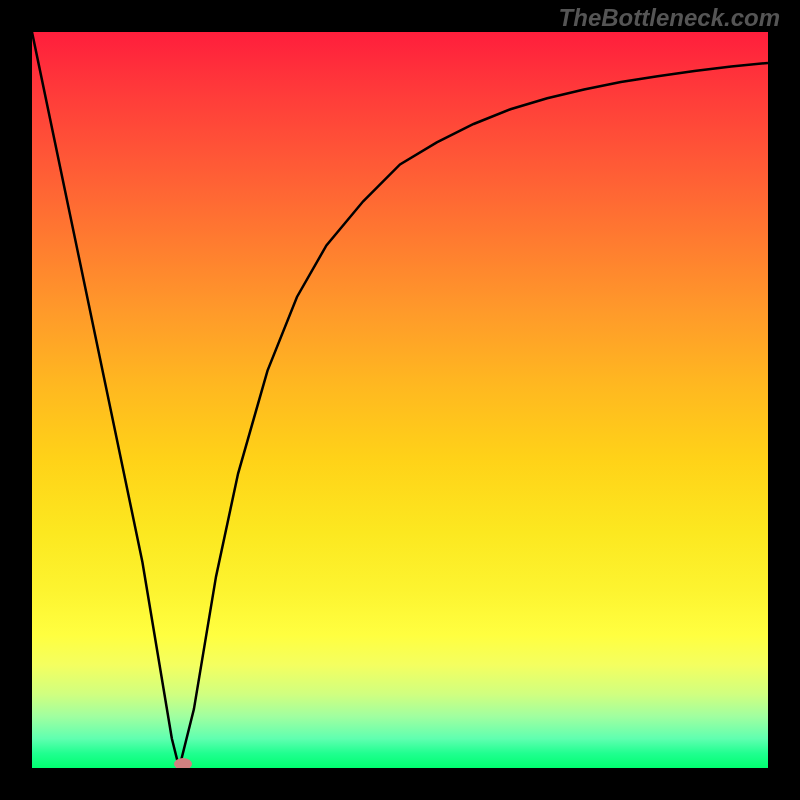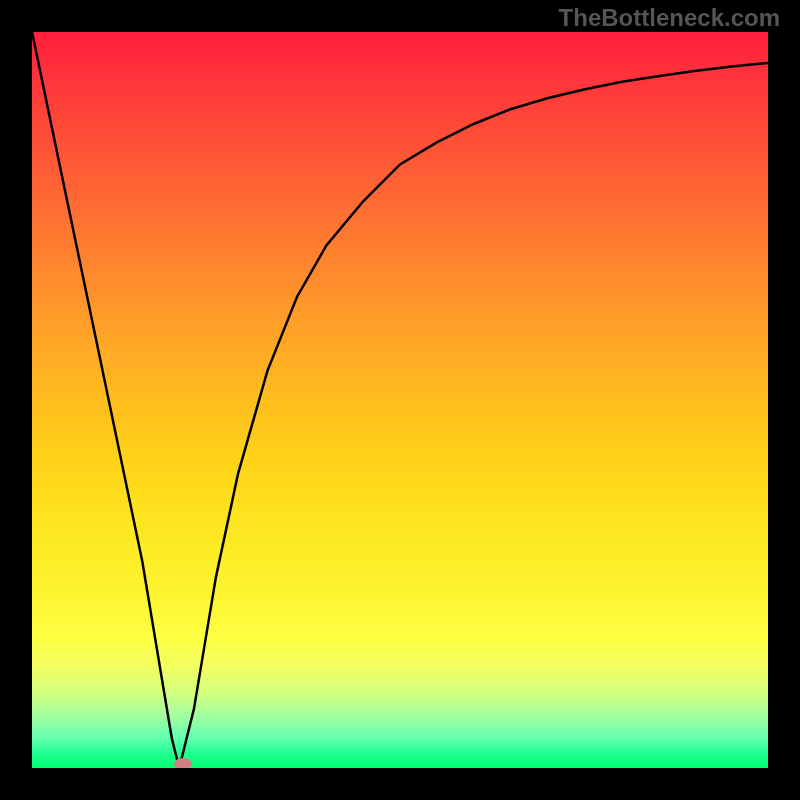--- a/index.html
+++ b/index.html
@@ -1,18 +1,18 @@
 <!DOCTYPE html>
 <html><head>
   <meta charset="utf-8">
   <style>
     * { margin: 0; padding: 0; box-sizing: border-box; }
     body { width: 800px; height: 800px; position: relative; font-family: Arial, sans-serif; }
     .container { width: 800px; height: 800px; position: relative; background: #000; }
-    .watermark { position: absolute; top: 4px; right: 20px; color: #555; font-size: 24px; font-weight: bold; z-index: 10; }
+    .watermark { position: absolute; top: 4px; right: 20px; color: #555; font-size: 24px; font-weight: bold; z-index: 10; font-style: italic; }
     .plot-area { position: absolute; top: 32px; left: 32px; width: 736px; height: 736px; overflow: hidden; }
     .gradient-bg { position: absolute; inset: 0; background: linear-gradient(to bottom,
       #ff1e3c 0%,
       #ff3a3a 8%,
       #ff5a36 18%,
       #ff7a30 28%,
       #ff9a2a 38%,
       #ffb820 48%,
       #ffd218 58%,
       #fce820 68%,

